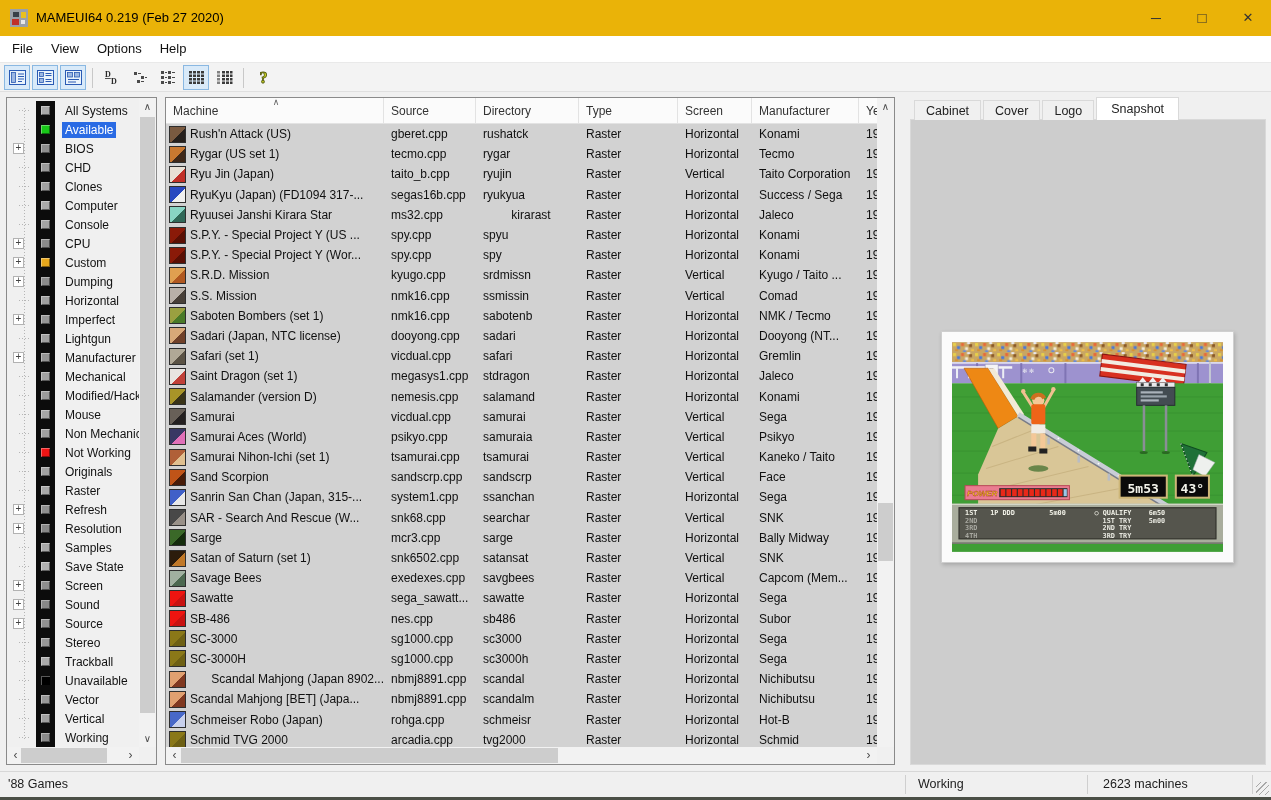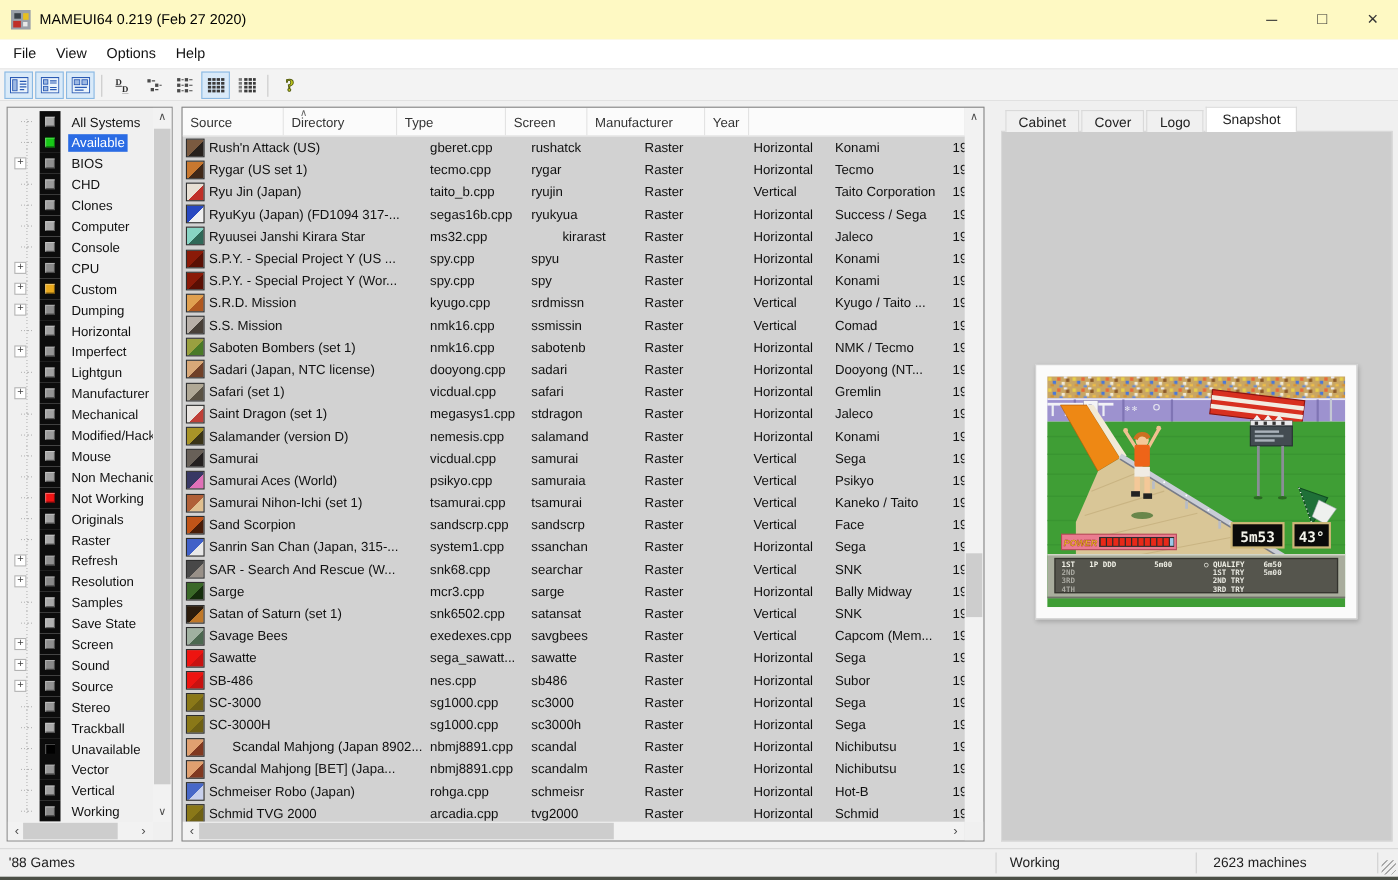--- a/index.html
+++ b/index.html
@@ -2,21 +2,21 @@
 <html><head>
 <meta charset="utf-8">
 <style>
   html,body{margin:0;padding:0;}
   body{width:1271px;height:800px;overflow:hidden;background:#f0f0f0;
        font-family:"Liberation Sans",sans-serif;font-size:12px;color:#111;position:relative;
        -webkit-font-smoothing:antialiased;}
   #app{position:absolute;inset:0;}
 
   
-  #titlebar{position:absolute;top:0;left:0;right:0;height:36px;background:#fef9c3;}
+  #titlebar{position:absolute;top:0;left:0;right:0;height:36px;background:#eab308;}
   #app-icon{position:absolute;left:10px;top:9px;}
   #title{position:absolute;left:36px;top:0;line-height:36px;font-size:13px;color:#000;}
   .wc{position:absolute;top:0;width:46px;height:36px;text-align:center;line-height:36px;
       color:#333;font-size:14px;cursor:default;}
   #btn-min{right:92px;} #btn-max{right:46px;font-size:15px;} #btn-close{right:0;font-size:13px;}
 
   
   #menubar{position:absolute;top:36px;left:0;right:0;height:26px;background:#fff;padding-left:3px;}
   .menu-item{display:inline-block;padding:0 9px;line-height:26px;font-size:13px;color:#111;}
 
@@ -558,20 +558,23 @@
       <div class="hsb" style="width:132px;">
         <div class="arr a-lf">‹</div>
         <div class="hthumb" style="left:14px;width:86px;"></div>
         <div class="arr a-rt">›</div>
       </div>
       <div class="sbcorner"></div>
     </div>
 
     <div class="pane" id="list">
       <div id="list-header">
+          <div class="hcell" style="width: 218px;">
+            <span class="hlabel">Machine</span>
+          </div>
           <div class="hcell" style="width: 92px;">
             <span class="hlabel">Source</span>
           </div>
           <div class="hcell" style="width: 103px;">
             <span class="hlabel">Directory</span>
           </div>
           <div class="hcell" style="width: 99px;">
             <span class="hlabel">Type</span>
           </div>
           <div class="hcell" style="width: 74px;">

